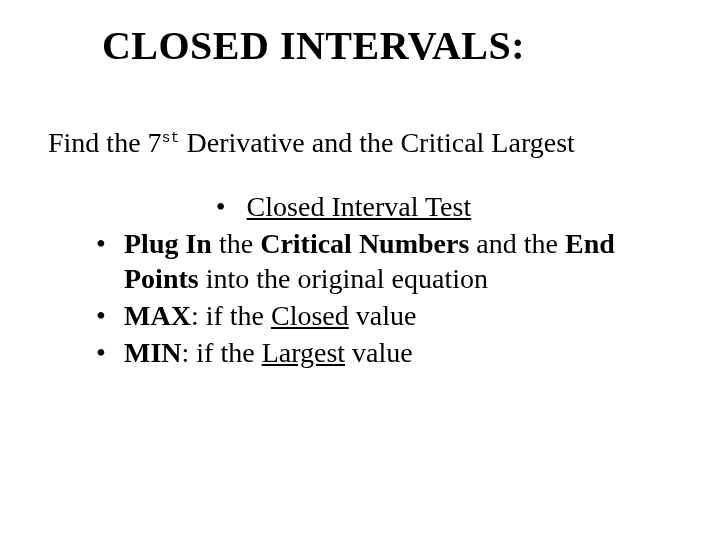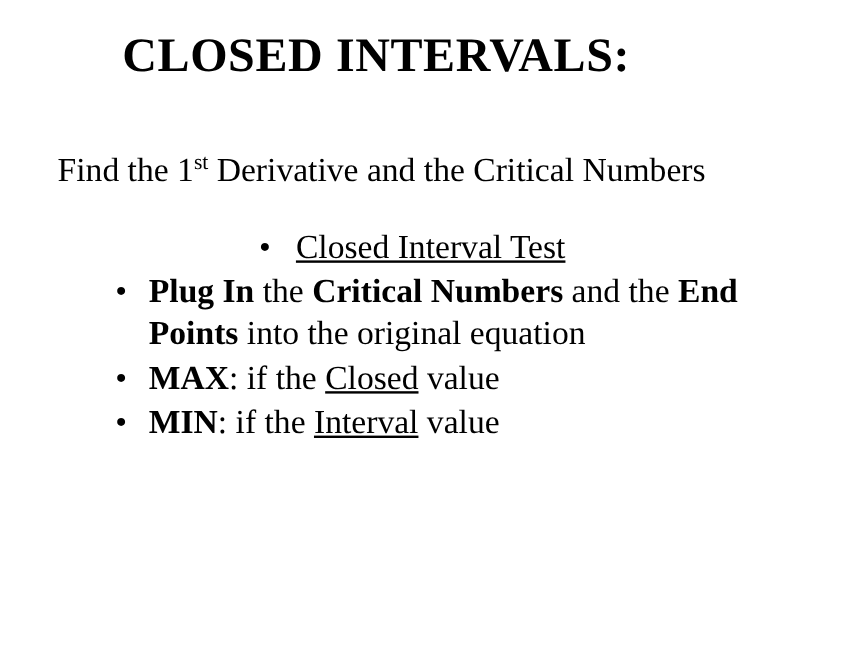--- a/index.html
+++ b/index.html
@@ -23,23 +23,24 @@
     text-align: center;
     padding-top: 22px;
     letter-spacing: 0.5px;
   }
   .subtitle {
     font-size: 28px;
     padding-left: 48px;
     padding-top: 58px;
   }
   .sup {
-    font-size: 18px;
+    font-size: 15px;
     vertical-align: super;
     line-height: 0;
+    font-family: Liberation Mono, monospace;
   }
   .body {
     font-size: 28px;
     padding-left: 90px;
     padding-top: 30px;
     line-height: 1.25;
   }
   .first-item {
     text-align: center;
     padding-left: 0;
@@ -60,21 +61,21 @@
   .b { font-weight: bold; text-align: right; }
 </style>
 </head>
 <body>
 
 <div class="slide">
 
   <div class="title">CLOSED INTERVALS:</div>
 
   <div class="subtitle">
-    <span>Find the 1</span><span class="sup">st</span><span> Derivative and the Critical Numbers</span>
+    <span>Find the 7</span><span class="sup">st</span><span> Derivative and the Critical Largest</span>
   </div>
 
   <div class="body">
 
     <div class="first-item">
       <span>•</span>
       <span>&nbsp;</span>
       <span class="u">Closed Interval Test</span>
     </div>
 
@@ -83,17 +84,17 @@
       <span class="b">Plug In</span><span> the </span><span class="b">Critical Numbers</span><span> and the </span><span class="b">End Points</span><span> into the original equation</span>
     </div>
 
     <div class="item">
       <span class="bullet">•</span>
       <span class="b">MAX</span><span>: if the </span><span class="u">Closed</span><span> value</span>
     </div>
 
     <div class="item">
       <span class="bullet">•</span>
-      <span class="b">MIN</span><span>: if the </span><span class="u">Interval</span><span> value</span>
+      <span class="b">MIN</span><span>: if the </span><span class="u">Largest</span><span> value</span>
     </div>
 
   </div>
 </div>
 
 </body></html>

